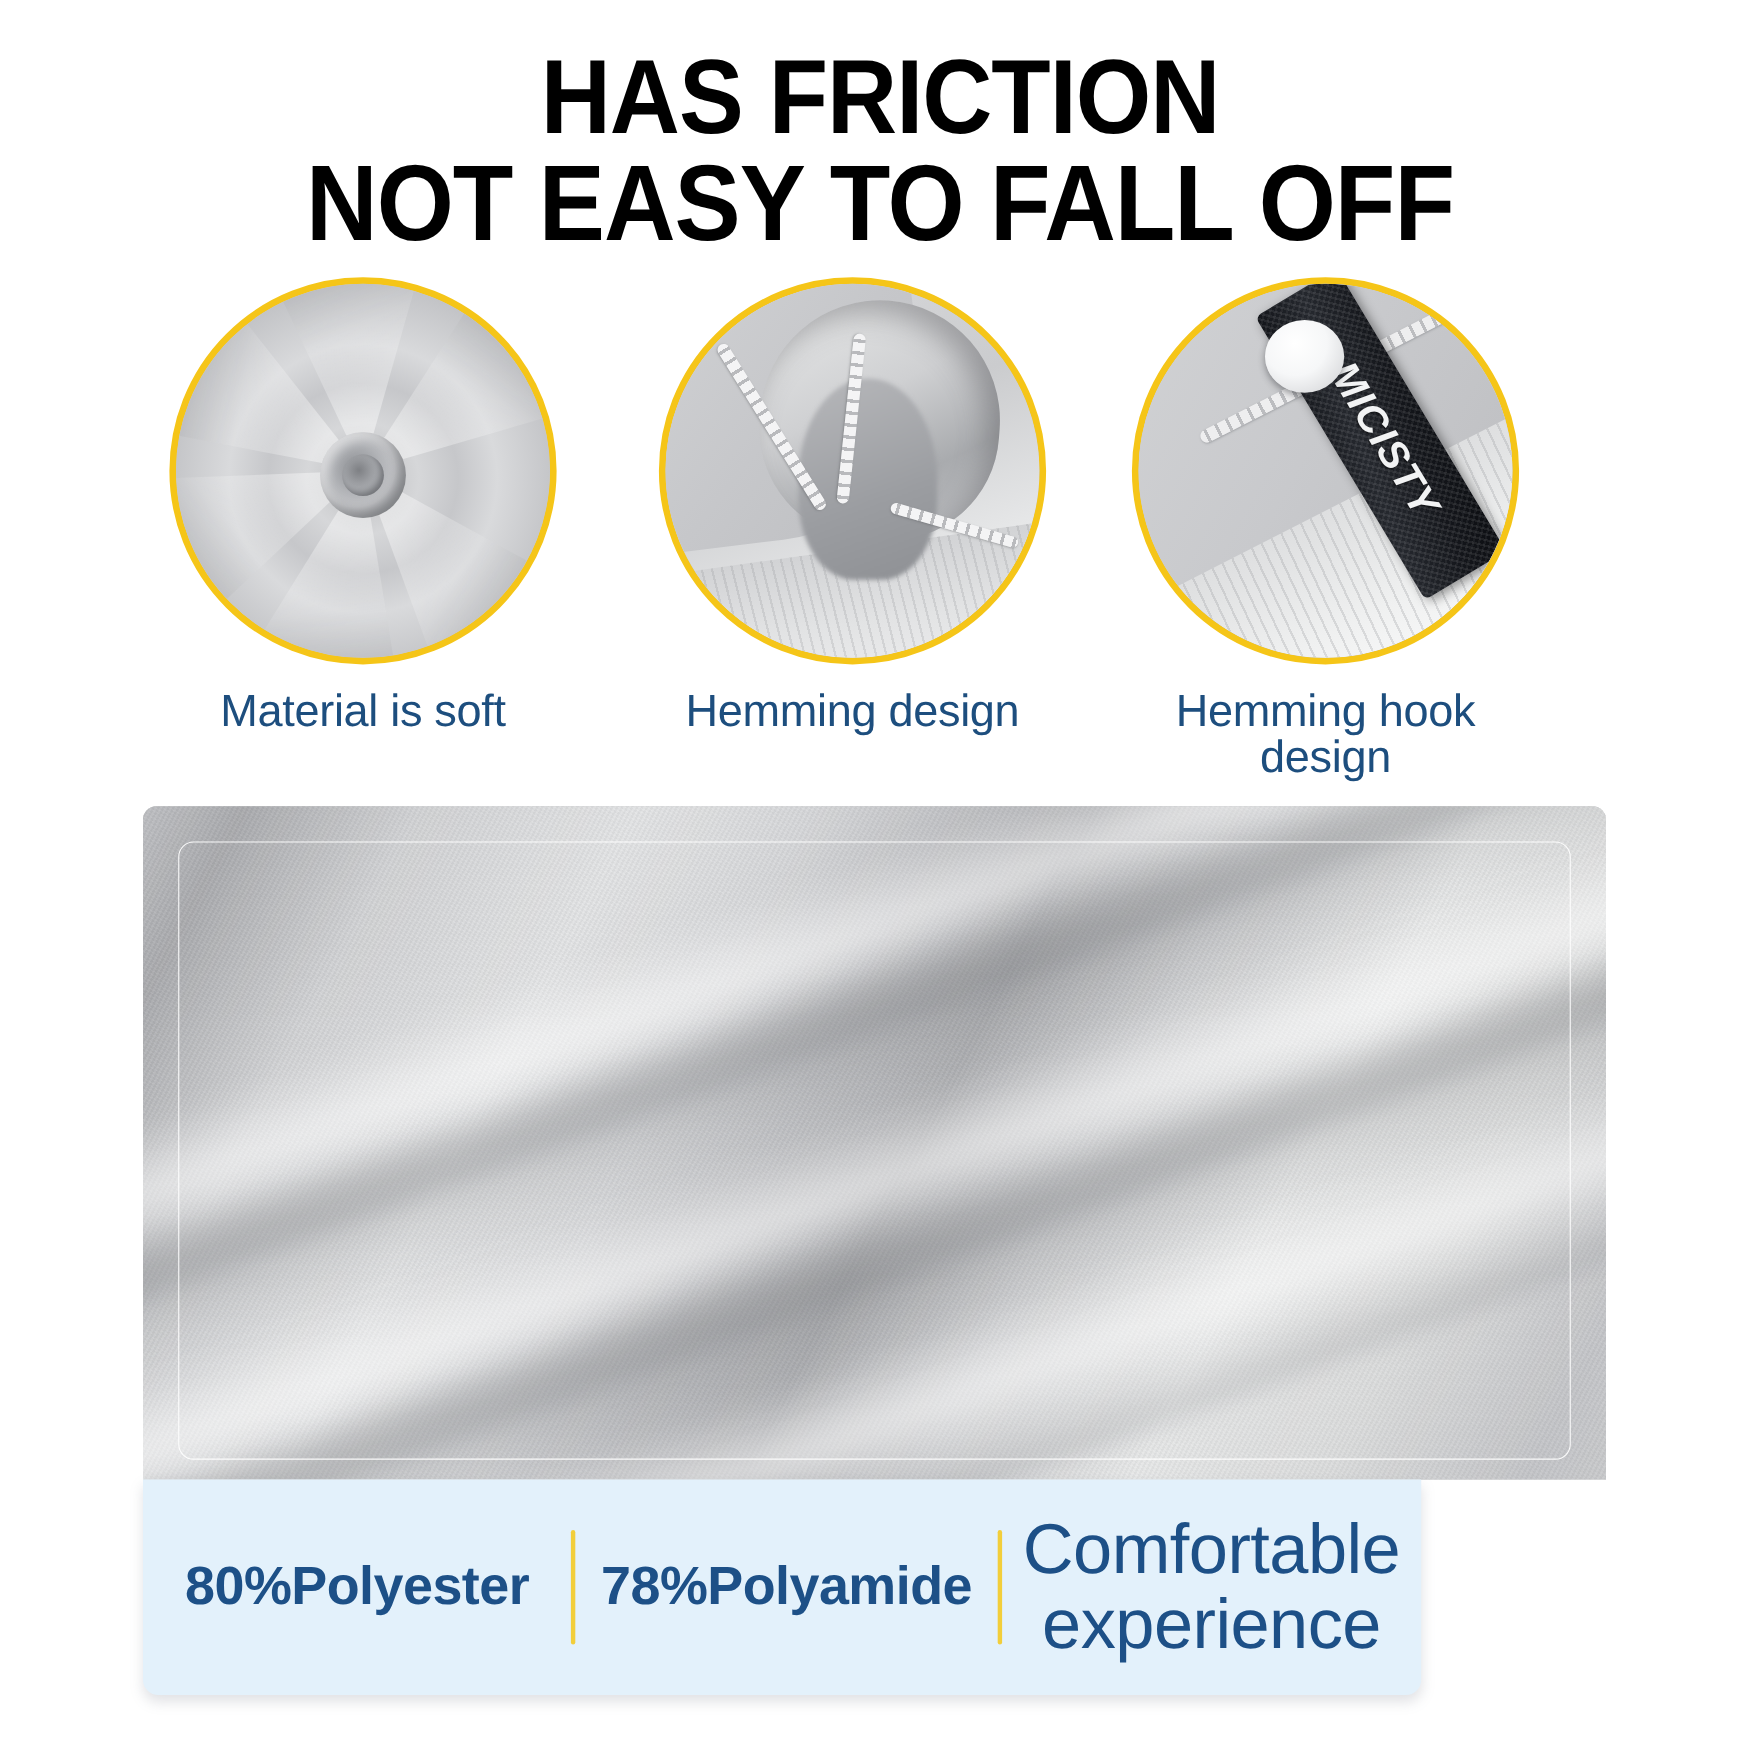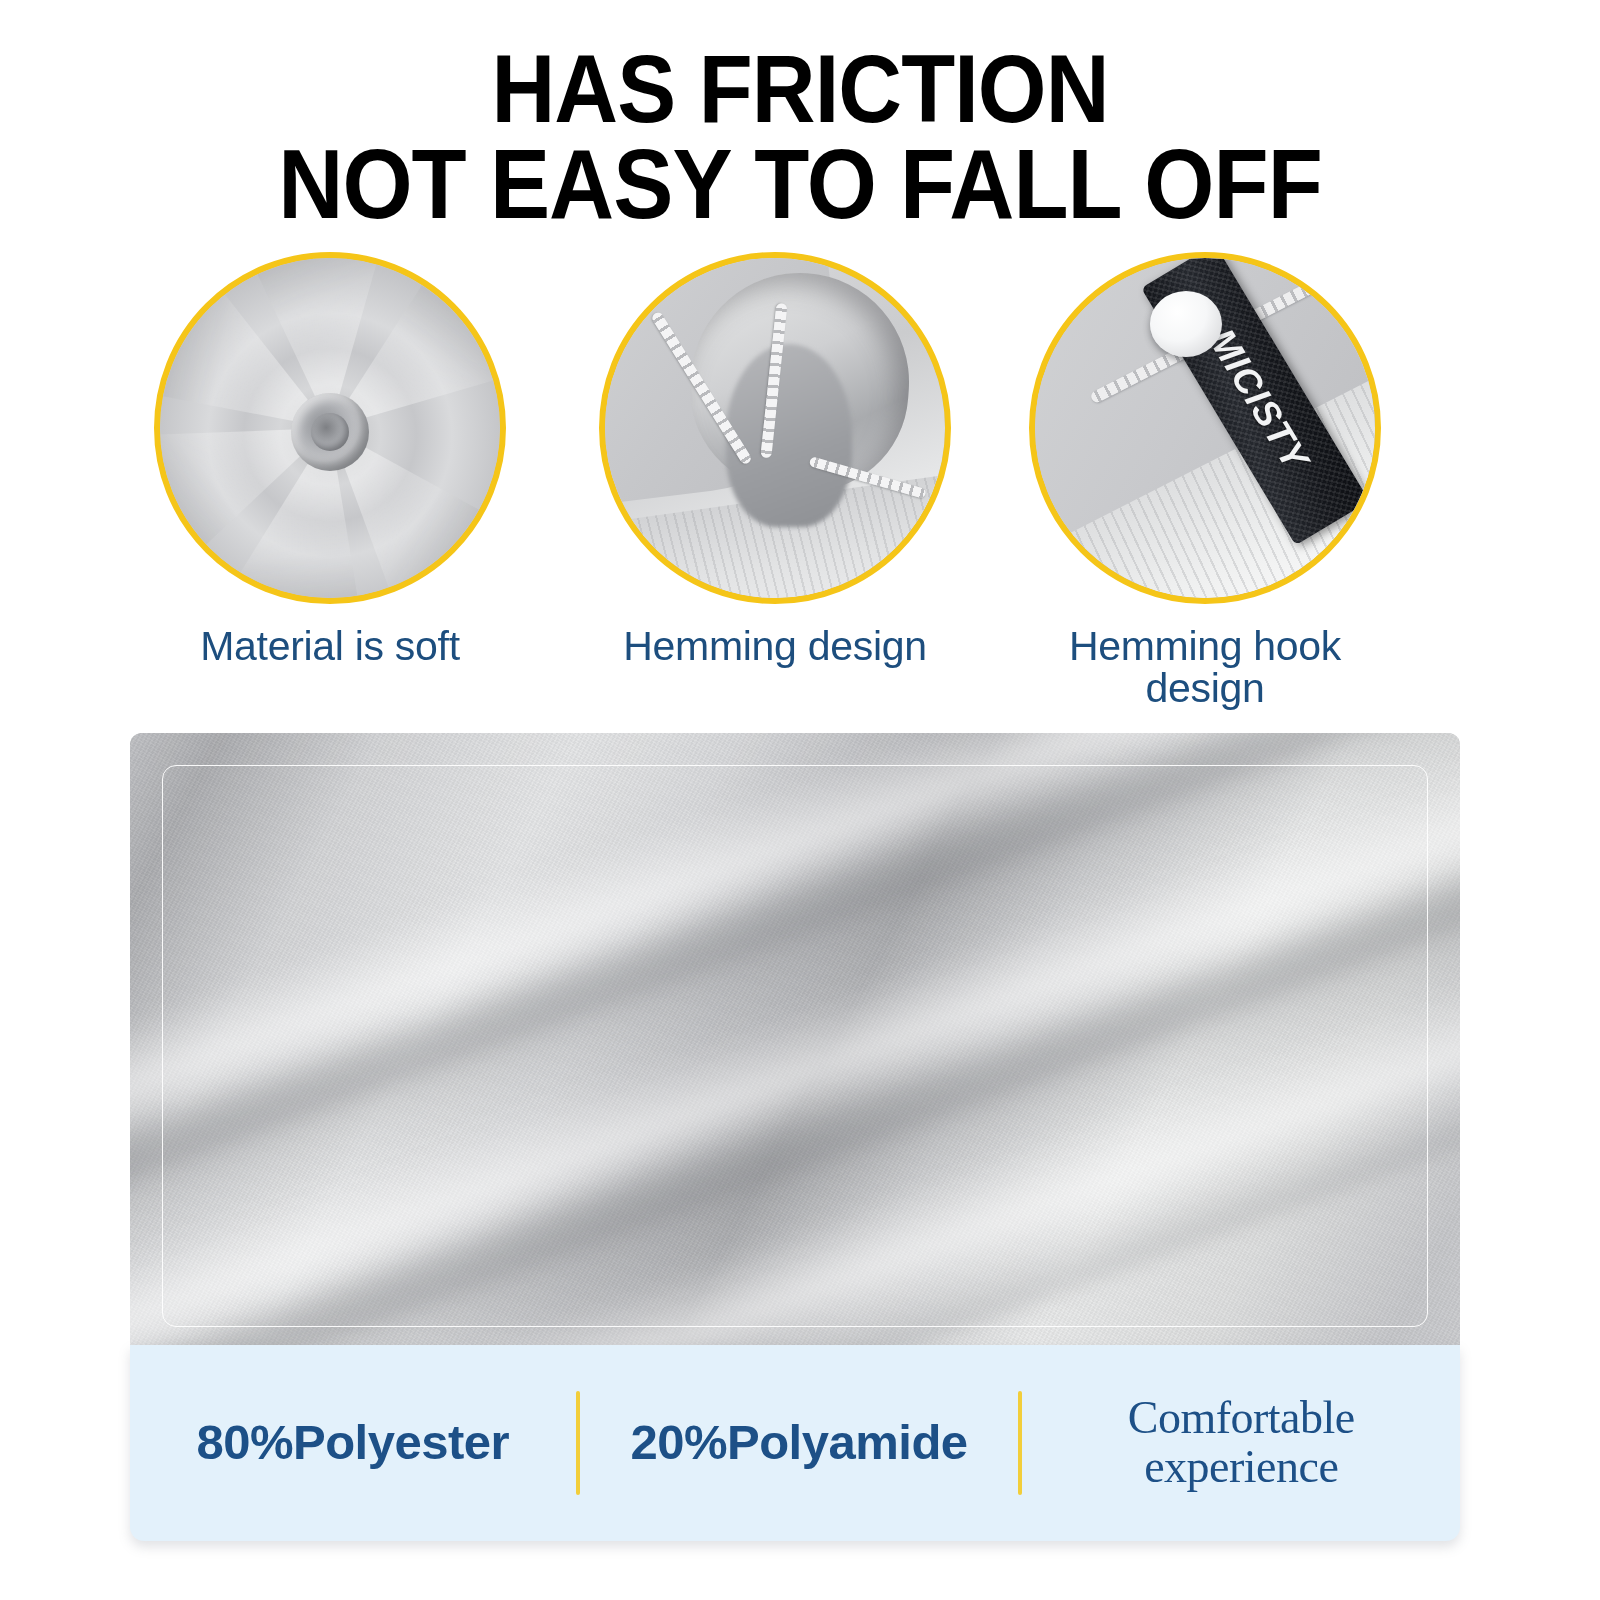--- a/index.html
+++ b/index.html
@@ -237,41 +237,41 @@
     left:32px;top:32px;right:32px;bottom:18px;
     border:1.6px solid rgba(255,255,255,.92);
     border-radius:14px;
     pointer-events:none;
   }
 
   
   .specbar{
     position:absolute;
     left:130px;top:1345px;
-    width:1330px;height:196px;
+    width:1162px;height:196px;
     background:#e3f1fb;
     border-radius:0 0 14px 14px;
     box-shadow:0 6px 12px rgba(120,125,135,.22);
     display:flex;
     align-items:center;
   }
   .spec{
     flex:1;
     text-align:center;
     color:#1d5087;
     font-weight:bold;
     font-size:49px;
     line-height:1.06;
     letter-spacing:-.5px;
     white-space:pre-line;
     position:relative;
   }
   .spec.s1{flex:0 0 33.5%;}
   .spec.s2{flex:0 0 33%;}
-  .spec.s3{flex:1;font-weight:normal;font-size:46px;font-family:Liberation Serif, serif;}
+  .spec.s3{flex:1;font-weight:normal;font-size:64px;}
   .divider{
     width:4px;height:104px;
     background:#f2ce3a;
     border-radius:3px;
     flex:0 0 auto;
   }
 </style>
 </head>
 <body>
 
@@ -342,17 +342,17 @@
   <div class="shade sh2"></div>
   <div class="ridge r1"></div>
   <div class="ridge r2"></div>
   <div class="ridge r3"></div>
   <div class="frame"></div>
 </div>
 
 <div class="specbar">
   <div class="spec s1">80%Polyester</div>
   <div class="divider"></div>
-  <div class="spec s2">20%Polyamide</div>
+  <div class="spec s2">78%Polyamide</div>
   <div class="divider"></div>
   <div class="spec s3">Comfortable
 experience</div>
 </div>
 
 </body></html>

